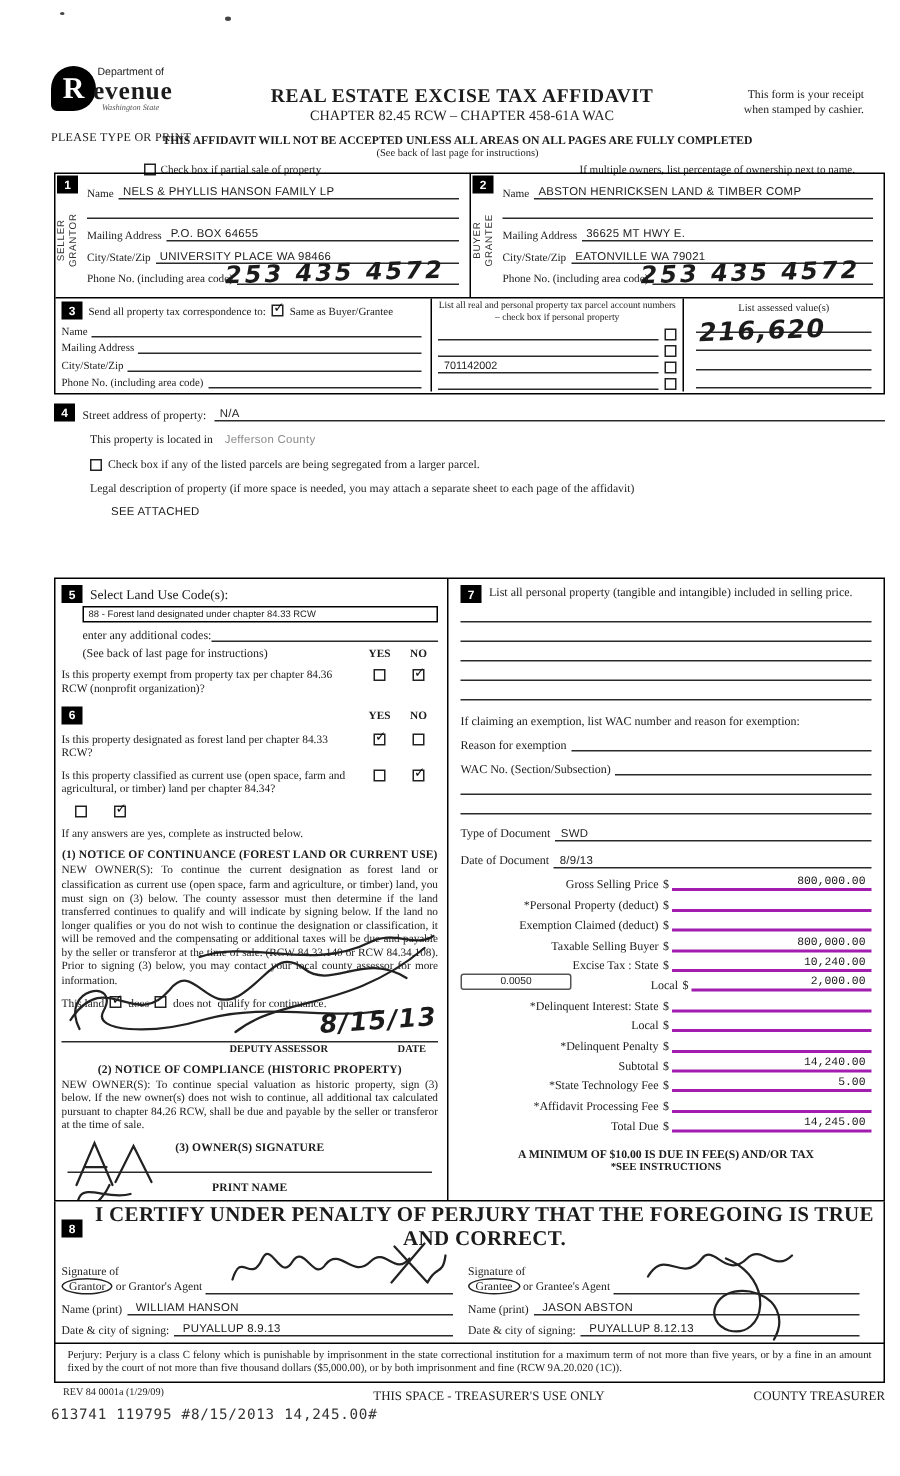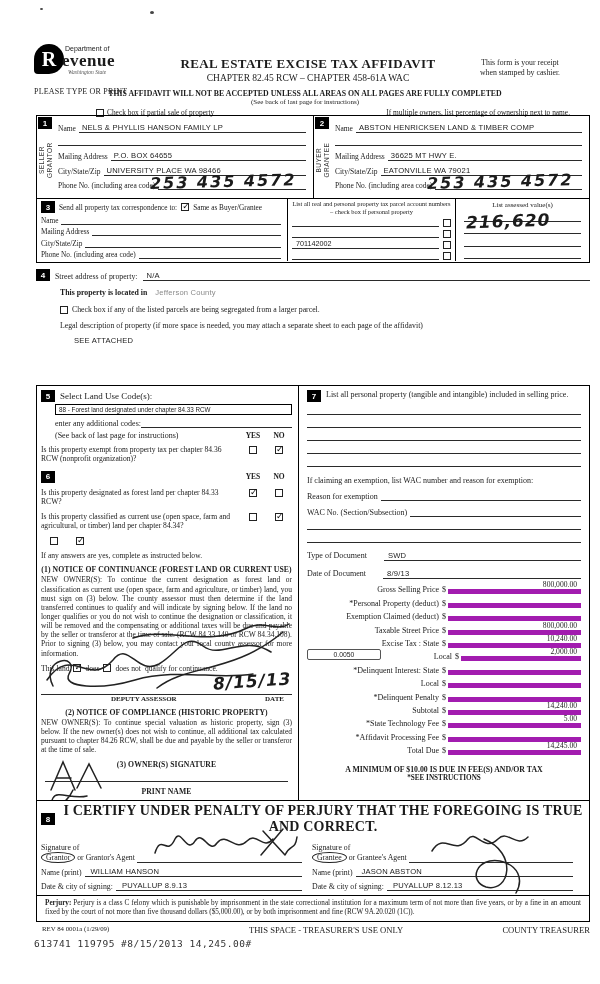--- a/index.html
+++ b/index.html
@@ -8,38 +8,38 @@
         font-family:"Liberation Serif",serif;color:#1b1b1b;overflow:hidden}
   .speck{position:absolute;background:#444;border-radius:50%}
   
   .sec-no{display:inline-flex;width:14px;height:12px;background:#000;color:#fff;
           font:bold 8px "Liberation Sans",sans-serif;align-items:center;justify-content:center;flex:none}
   .cb{display:inline-block;width:8px;height:8px;border:1px solid #222;background:#fff;position:relative;vertical-align:-1px;flex:none}
   .cb.checked::after{content:"✓";position:absolute;left:0px;top:-3px;font:bold 9px "DejaVu Sans",sans-serif;color:#111}
   .line{border-bottom:1px solid #2a2a2a}
   .typed{font-family:"Liberation Sans",sans-serif;font-size:7.6px;letter-spacing:.2px}
   .gray{color:#8a8a8a}
-  .bold{font-weight:bold}
+  .bold{font-weight:normal}
   svg.sig{position:absolute;pointer-events:none}
   svg.sig path{fill:none;stroke:#222;stroke-width:1.5;stroke-linecap:round}
 
   
   #header{position:absolute;top:42px;left:34px;width:542px}
   .h-top{display:flex}
   .logo{width:118px;position:relative;height:44px}
   .logo-circle{position:absolute;left:0;top:2px;width:30px;height:30px;background:#000;border-radius:50% 50% 50% 4px;color:#fff;
                font:bold 20px "Liberation Serif",serif;display:flex;align-items:center;justify-content:center}
   .logo-dept{position:absolute;left:31px;top:3px;font:7px "Liberation Sans",sans-serif}
   .logo-rev{position:absolute;left:28px;top:9px;font:bold 17px "Liberation Serif",serif;letter-spacing:.5px}
   .logo-state{position:absolute;left:34px;top:27px;font:italic 5.5px "Liberation Serif",serif;color:#555}
   .please{position:absolute;left:0;top:45px;font:8px "Liberation Serif",serif;letter-spacing:.2px}
   .h-mid{flex:1;text-align:center;padding-top:14px}
   .h-title{font:bold 13px "Liberation Serif",serif;letter-spacing:.4px}
   .h-sub{font-size:9.5px;margin-top:1px}
-  .h-right{width:112px;font-size:7.8px;text-align:center;padding-top:16px;line-height:1.25}
+  .h-right{width:112px;font-size:7.8px;text-align:right;padding-top:16px;line-height:1.25}
   .h-warn{text-align:center;font-weight:bold;font-size:7.8px;margin-top:3px}
   .h-seeback{text-align:center;font-size:7px}
   .h-partial{display:flex;font-size:7.4px;margin-top:2px}
   .h-partial .lft{margin-left:62px;display:flex;gap:3px;align-items:center}
   .h-partial .rgt{margin-left:auto;margin-right:6px}
 
   
   #table1{position:absolute;top:115px;left:36px;width:554px;height:148px;border:1.5px solid #000}
   .t-row1{display:flex;height:83px;border-bottom:1.5px solid #000}
   .half{width:50%;display:flex}
@@ -97,38 +97,38 @@
   .qrow .qt{flex:1;padding-right:2px}
   .qrow .yn{padding-top:1px}
   .s6head{display:flex;margin-top:7px;align-items:center}
   .ifyes{font-size:7.6px;margin-top:5px}
   .ntitle{font-size:7.7px;font-weight:bold;text-align:center;margin-top:5px;letter-spacing:.1px}
   .nbody{font-size:7.5px;line-height:1.22;text-align:justify;margin-top:1px}
   .landline{position:relative;display:flex;gap:4px;align-items:center;font-size:7.6px;margin-top:6px}
   .depwrap{position:relative;margin-top:14px}
   .depline{border-bottom:1px solid #2a2a2a;height:8px}
   .deplabels{display:flex;font-size:7px;font-weight:bold}
-  .deplabels .d1{margin-left:70px}
+  .deplabels .d1{margin-left:112px}
   .deplabels .d2{margin-left:auto;margin-right:8px}
   .hand-depdate{position:absolute;right:0px;top:-16px;font:bold italic 17px "DejaVu Sans",sans-serif;transform:rotate(-4deg);letter-spacing:1px}
   .ownerwrap{position:relative;margin-top:6px}
   .sig-under{border-bottom:1px solid #2a2a2a;height:13px;margin:0 4px}
 
   .s7head{display:flex;gap:5px;font-size:8px;line-height:1.3}
   .uline{border-bottom:1px solid #2a2a2a;height:12px;margin-top:1px}
   .s7ex{font-size:8px;margin-top:9px}
   .s7line{display:flex;align-items:flex-end;font-size:8px;margin-top:7px}
   .s7line .line{flex:1;margin-left:3px}
   .docrow{display:flex;align-items:flex-start;font-size:8px;margin-top:8px}
-  .docrow .line{flex:1;margin-left:17px;padding-left:4px}
+  .docrow .line{flex:1;margin-left:3px;padding-left:4px}
   .fin{margin-top:2px}
   .fin-row{display:flex;align-items:flex-end;height:13.4px;font-size:8px}
   .fin-lab{width:132px;text-align:right;white-space:nowrap;flex:none}
   .fin-d{padding:0 2px 0 3px;flex:none}
-  .fin-line{flex:1;border-bottom:5px solid #a21caf;text-align:right;font-family:Liberation Serif, serif;font-size:7.6px;padding-right:4px}
+  .fin-line{flex:1;border-bottom:2px solid #a21caf;text-align:right;font-family:Liberation Mono, monospace;font-size:7.6px;padding-right:4px}
   .rate-box{width:74px;height:11px;border:1px solid #555;border-radius:2px;font:6.8px "Liberation Sans",sans-serif;
             display:flex;align-items:center;justify-content:center;flex:none;margin-bottom:1px}
   .fin-row .ml-auto{margin-left:auto}
   .minimum{font-size:7.8px;font-weight:bold;text-align:center;margin-top:10px}
   .seeinstr{font-size:7.2px;font-weight:bold;text-align:center}
 
   
   .sec8{border:1.5px solid #000;border-top:none;padding:2px 6px 4px 4px;position:relative}
   .s8head{display:flex;gap:8px;align-items:center}
   .certify{flex:1;text-align:center;font-size:14px;font-weight:bold;letter-spacing:.2px}
@@ -447,21 +447,21 @@
               <span class="fin-lab">*Personal Property (deduct)</span>
               <span class="fin-d">$</span>
               <span class="fin-line"></span>
             </div>
           <div class="fin-row">
               <span class="fin-lab">Exemption Claimed (deduct)</span>
               <span class="fin-d">$</span>
               <span class="fin-line"></span>
             </div>
           <div class="fin-row">
-              <span class="fin-lab">Taxable Street Price</span>
+              <span class="fin-lab">Taxable Selling Buyer</span>
               <span class="fin-d">$</span>
               <span class="fin-line">800,000.00</span>
             </div>
           <div class="fin-row">
               <span class="fin-lab">Excise Tax : State</span>
               <span class="fin-d">$</span>
               <span class="fin-line">10,240.00</span>
             </div>
           <div class="fin-row">
             <span class="rate-box">0.0050</span>

